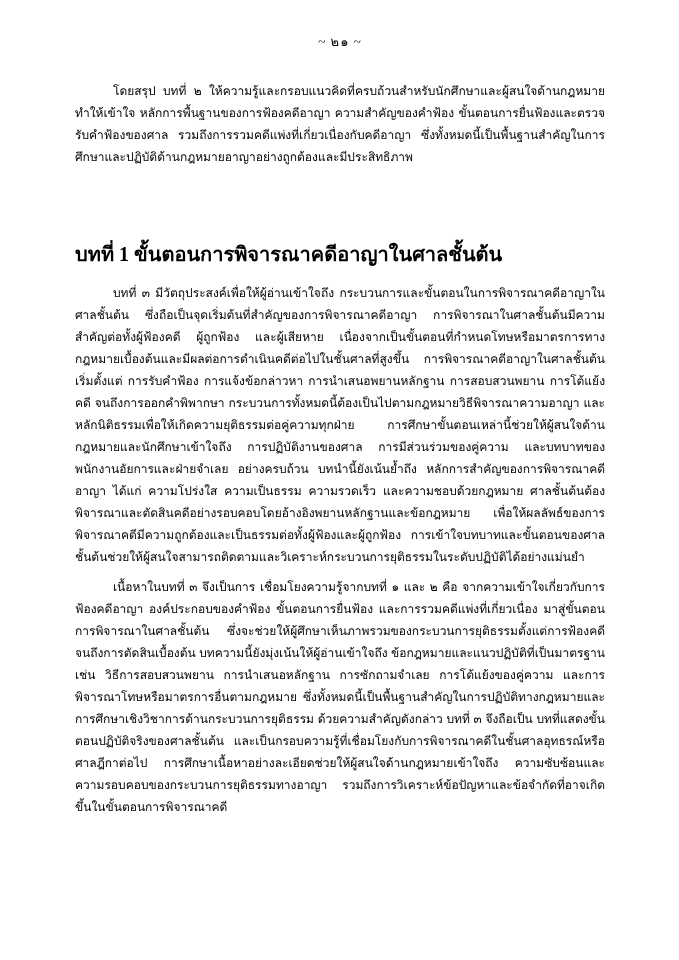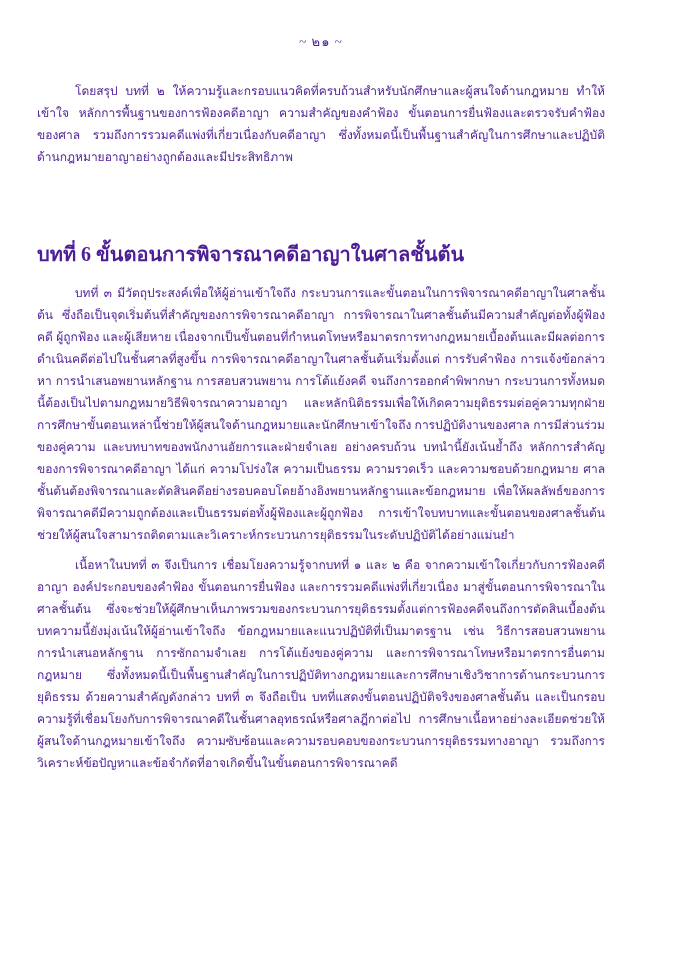--- a/index.html
+++ b/index.html
@@ -7,23 +7,23 @@
     padding: 0;
     background: #ffffff;
   }
   .page {
     position: relative;
     width: 679px;
     height: 960px;
     margin: 0 auto;
     background: #ffffff;
     box-sizing: border-box;
-    padding: 34px 74px 40px 37px;
+    padding: 34px 74px 40px 75px;
     font-family: "Liberation Serif", "DejaVu Sans", sans-serif;
-    color: #4c1d95;
+    color: #000000;
     overflow: hidden;
   }
   .page-number {
     text-align: center;
     font-size: 13px;
     line-height: 16px;
     margin: 0 0 30px 0;
     letter-spacing: 1px;
   }
   .para {
@@ -43,18 +43,18 @@
   }
 </style>
 </head>
 <body>
 
 <div class="page">
   <div class="page-number">~ ๒๑ ~</div>
 
   <p class="para">โดยสรุป บทที่ ๒ ให้ความรู้และกรอบแนวคิดที่ครบถ้วนสำหรับนักศึกษาและผู้สนใจด้านกฎหมาย ทำให้เข้าใจ หลักการพื้นฐานของการฟ้องคดีอาญา ความสำคัญของคำฟ้อง ขั้นตอนการยื่นฟ้องและตรวจรับคำฟ้องของศาล รวมถึงการรวมคดีแพ่งที่เกี่ยวเนื่องกับคดีอาญา ซึ่งทั้งหมดนี้เป็นพื้นฐานสำคัญในการศึกษาและปฏิบัติด้านกฎหมายอาญาอย่างถูกต้องและมีประสิทธิภาพ</p>
 
-  <h1 class="chapter-heading">บทที่ 6 ขั้นตอนการพิจารณาคดีอาญาในศาลชั้นต้น</h1>
+  <h1 class="chapter-heading">บทที่ 1 ขั้นตอนการพิจารณาคดีอาญาในศาลชั้นต้น</h1>
 
   <p class="para">บทที่ ๓ มีวัตถุประสงค์เพื่อให้ผู้อ่านเข้าใจถึง กระบวนการและขั้นตอนในการพิจารณาคดีอาญาในศาลชั้นต้น ซึ่งถือเป็นจุดเริ่มต้นที่สำคัญของการพิจารณาคดีอาญา การพิจารณาในศาลชั้นต้นมีความสำคัญต่อทั้งผู้ฟ้องคดี ผู้ถูกฟ้อง และผู้เสียหาย เนื่องจากเป็นขั้นตอนที่กำหนดโทษหรือมาตรการทางกฎหมายเบื้องต้นและมีผลต่อการดำเนินคดีต่อไปในชั้นศาลที่สูงขึ้น การพิจารณาคดีอาญาในศาลชั้นต้นเริ่มตั้งแต่ การรับคำฟ้อง การแจ้งข้อกล่าวหา การนำเสนอพยานหลักฐาน การสอบสวนพยาน การโต้แย้งคดี จนถึงการออกคำพิพากษา กระบวนการทั้งหมดนี้ต้องเป็นไปตามกฎหมายวิธีพิจารณาความอาญา และหลักนิติธรรมเพื่อให้เกิดความยุติธรรมต่อคู่ความทุกฝ่าย การศึกษาขั้นตอนเหล่านี้ช่วยให้ผู้สนใจด้านกฎหมายและนักศึกษาเข้าใจถึง การปฏิบัติงานของศาล การมีส่วนร่วมของคู่ความ และบทบาทของพนักงานอัยการและฝ่ายจำเลย อย่างครบถ้วน บทนำนี้ยังเน้นย้ำถึง หลักการสำคัญของการพิจารณาคดีอาญา ได้แก่ ความโปร่งใส ความเป็นธรรม ความรวดเร็ว และความชอบด้วยกฎหมาย ศาลชั้นต้นต้องพิจารณาและตัดสินคดีอย่างรอบคอบโดยอ้างอิงพยานหลักฐานและข้อกฎหมาย เพื่อให้ผลลัพธ์ของการพิจารณาคดีมีความถูกต้องและเป็นธรรมต่อทั้งผู้ฟ้องและผู้ถูกฟ้อง การเข้าใจบทบาทและขั้นตอนของศาลชั้นต้นช่วยให้ผู้สนใจสามารถติดตามและวิเคราะห์กระบวนการยุติธรรมในระดับปฏิบัติได้อย่างแม่นยำ</p>
 
   <p class="para">เนื้อหาในบทที่ ๓ จึงเป็นการ เชื่อมโยงความรู้จากบทที่ ๑ และ ๒ คือ จากความเข้าใจเกี่ยวกับการฟ้องคดีอาญา องค์ประกอบของคำฟ้อง ขั้นตอนการยื่นฟ้อง และการรวมคดีแพ่งที่เกี่ยวเนื่อง มาสู่ขั้นตอนการพิจารณาในศาลชั้นต้น ซึ่งจะช่วยให้ผู้ศึกษาเห็นภาพรวมของกระบวนการยุติธรรมตั้งแต่การฟ้องคดีจนถึงการตัดสินเบื้องต้น บทความนี้ยังมุ่งเน้นให้ผู้อ่านเข้าใจถึง ข้อกฎหมายและแนวปฏิบัติที่เป็นมาตรฐาน เช่น วิธีการสอบสวนพยาน การนำเสนอหลักฐาน การซักถามจำเลย การโต้แย้งของคู่ความ และการพิจารณาโทษหรือมาตรการอื่นตามกฎหมาย ซึ่งทั้งหมดนี้เป็นพื้นฐานสำคัญในการปฏิบัติทางกฎหมายและการศึกษาเชิงวิชาการด้านกระบวนการยุติธรรม ด้วยความสำคัญดังกล่าว บทที่ ๓ จึงถือเป็น บทที่แสดงขั้นตอนปฏิบัติจริงของศาลชั้นต้น และเป็นกรอบความรู้ที่เชื่อมโยงกับการพิจารณาคดีในชั้นศาลอุทธรณ์หรือศาลฎีกาต่อไป การศึกษาเนื้อหาอย่างละเอียดช่วยให้ผู้สนใจด้านกฎหมายเข้าใจถึง ความซับซ้อนและความรอบคอบของกระบวนการยุติธรรมทางอาญา รวมถึงการวิเคราะห์ข้อปัญหาและข้อจำกัดที่อาจเกิดขึ้นในขั้นตอนการพิจารณาคดี</p>
 </div>
 
 </body></html>

